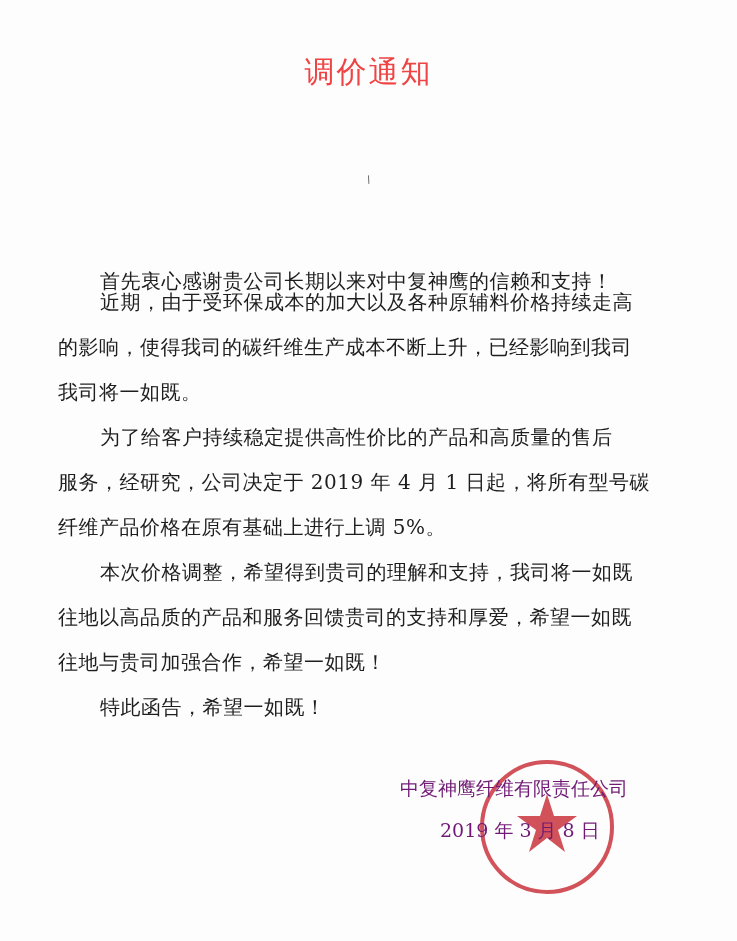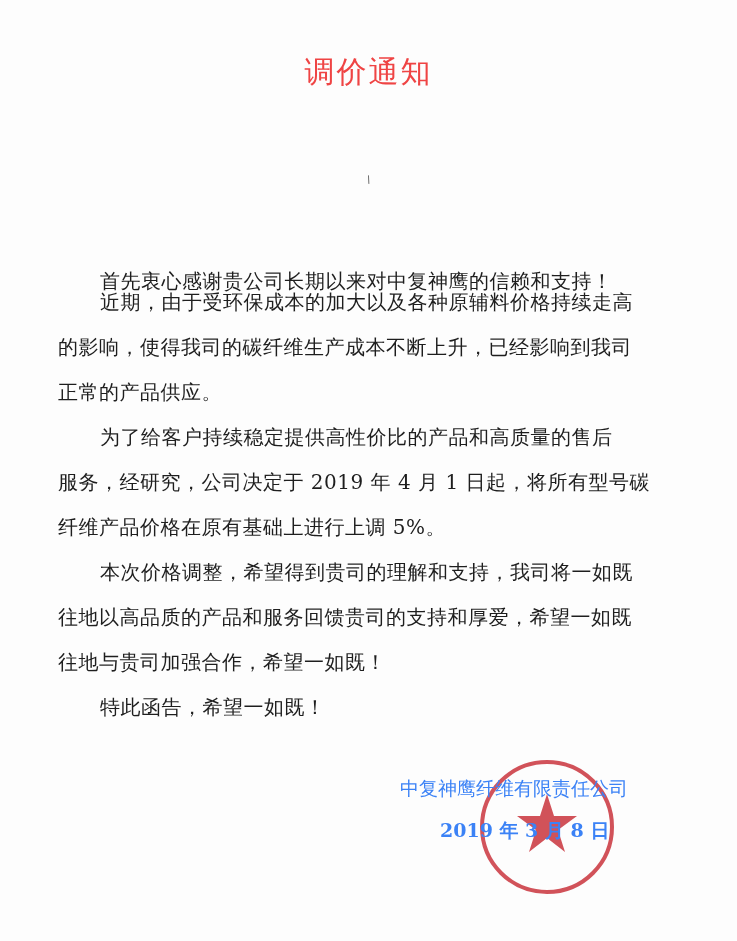--- a/index.html
+++ b/index.html
@@ -9,48 +9,48 @@
     }
     .page { position: absolute; left: 0; top: 0; width: 737px; height: 941px; background: #fdfdfd; }
     .title {
       position: absolute; left: 0; width: 737px; top: 52px; text-align: center;
       font-size: 30px; letter-spacing: 2px; color: #ef4444;
     }
     .mark { position: absolute; left: 367px; top: 174px; font-size: 10px; color: #444; transform: rotate(-20deg); }
     .line { position: absolute; font-size: 20px; color: #1e1e1e; white-space: nowrap; letter-spacing: 0.5px; }
     .indent { left: 100px; }
     .flush { left: 58px; }
-    .sig { position: absolute; font-size: 19px; color: #3b82f6; white-space: nowrap; }
+    .sig { position: absolute; font-size: 19px; color: #701a75; white-space: nowrap; }
     .seal {
       position: absolute; left: 480px; top: 760px; width: 134px; height: 134px;
       border-radius: 50%; border: 4px solid rgba(196,30,40,0.85); box-sizing: border-box;
       opacity: 0.9;
     }
     .seal svg { position: absolute; left: 0; top: 0; }
   </style>
 </head>
 <body>
 
 <div class="page">
   <div class="title">调价通知</div>
   <div class="mark">/</div>
 
   <div class="line indent" style="top:252px;margin-top:16px;">首先衷心感谢贵公司长期以来对中复神鹰的信赖和支持！</div>
   <div class="line indent" style="top:289px;">近期，由于受环保成本的加大以及各种原辅料价格持续走高</div>
   <div class="line flush" style="top:334px;">的影响，使得我司的碳纤维生产成本不断上升，已经影响到我司</div>
-  <div class="line flush" style="top:379px;">正常的产品供应。</div>
+  <div class="line flush" style="top:379px;">我司将一如既。</div>
   <div class="line indent" style="top:424px;text-align:right;">为了给客户持续稳定提供高性价比的产品和高质量的售后</div>
   <div class="line flush" style="top:469px;">服务，经研究，公司决定于 2019 年 4 月 1 日起，将所有型号碳</div>
   <div class="line flush" style="top:514px;">纤维产品价格在原有基础上进行上调 5%。</div>
   <div class="line indent" style="top:559px;">本次价格调整，希望得到贵司的理解和支持，我司将一如既</div>
   <div class="line flush" style="top:604px;">往地以高品质的产品和服务回馈贵司的支持和厚爱，希望一如既</div>
   <div class="line flush" style="top:649px;">往地与贵司加强合作，希望一如既！</div>
   <div class="line indent" style="top:694px;">特此函告，希望一如既！</div>
 
   <div class="seal">
     <svg width="126" height="126" viewBox="0 0 126 126">
       <polygon points="63,30 70,52 93,52 74,66 81,88 63,74 45,88 52,66 33,52 56,52" fill="rgba(196,30,40,0.85)"></polygon>
     </svg>
   </div>
 
   <div class="sig" style="left:400px; top:776px;">中复神鹰纤维有限责任公司</div>
-  <div class="sig" style="left:440px; top:818px;font-weight:bold;">2019 年 3 月 8 日</div>
+  <div class="sig" style="left:440px; top:818px;">2019 年 3 月 8 日</div>
 </div>
 
 </body></html>

